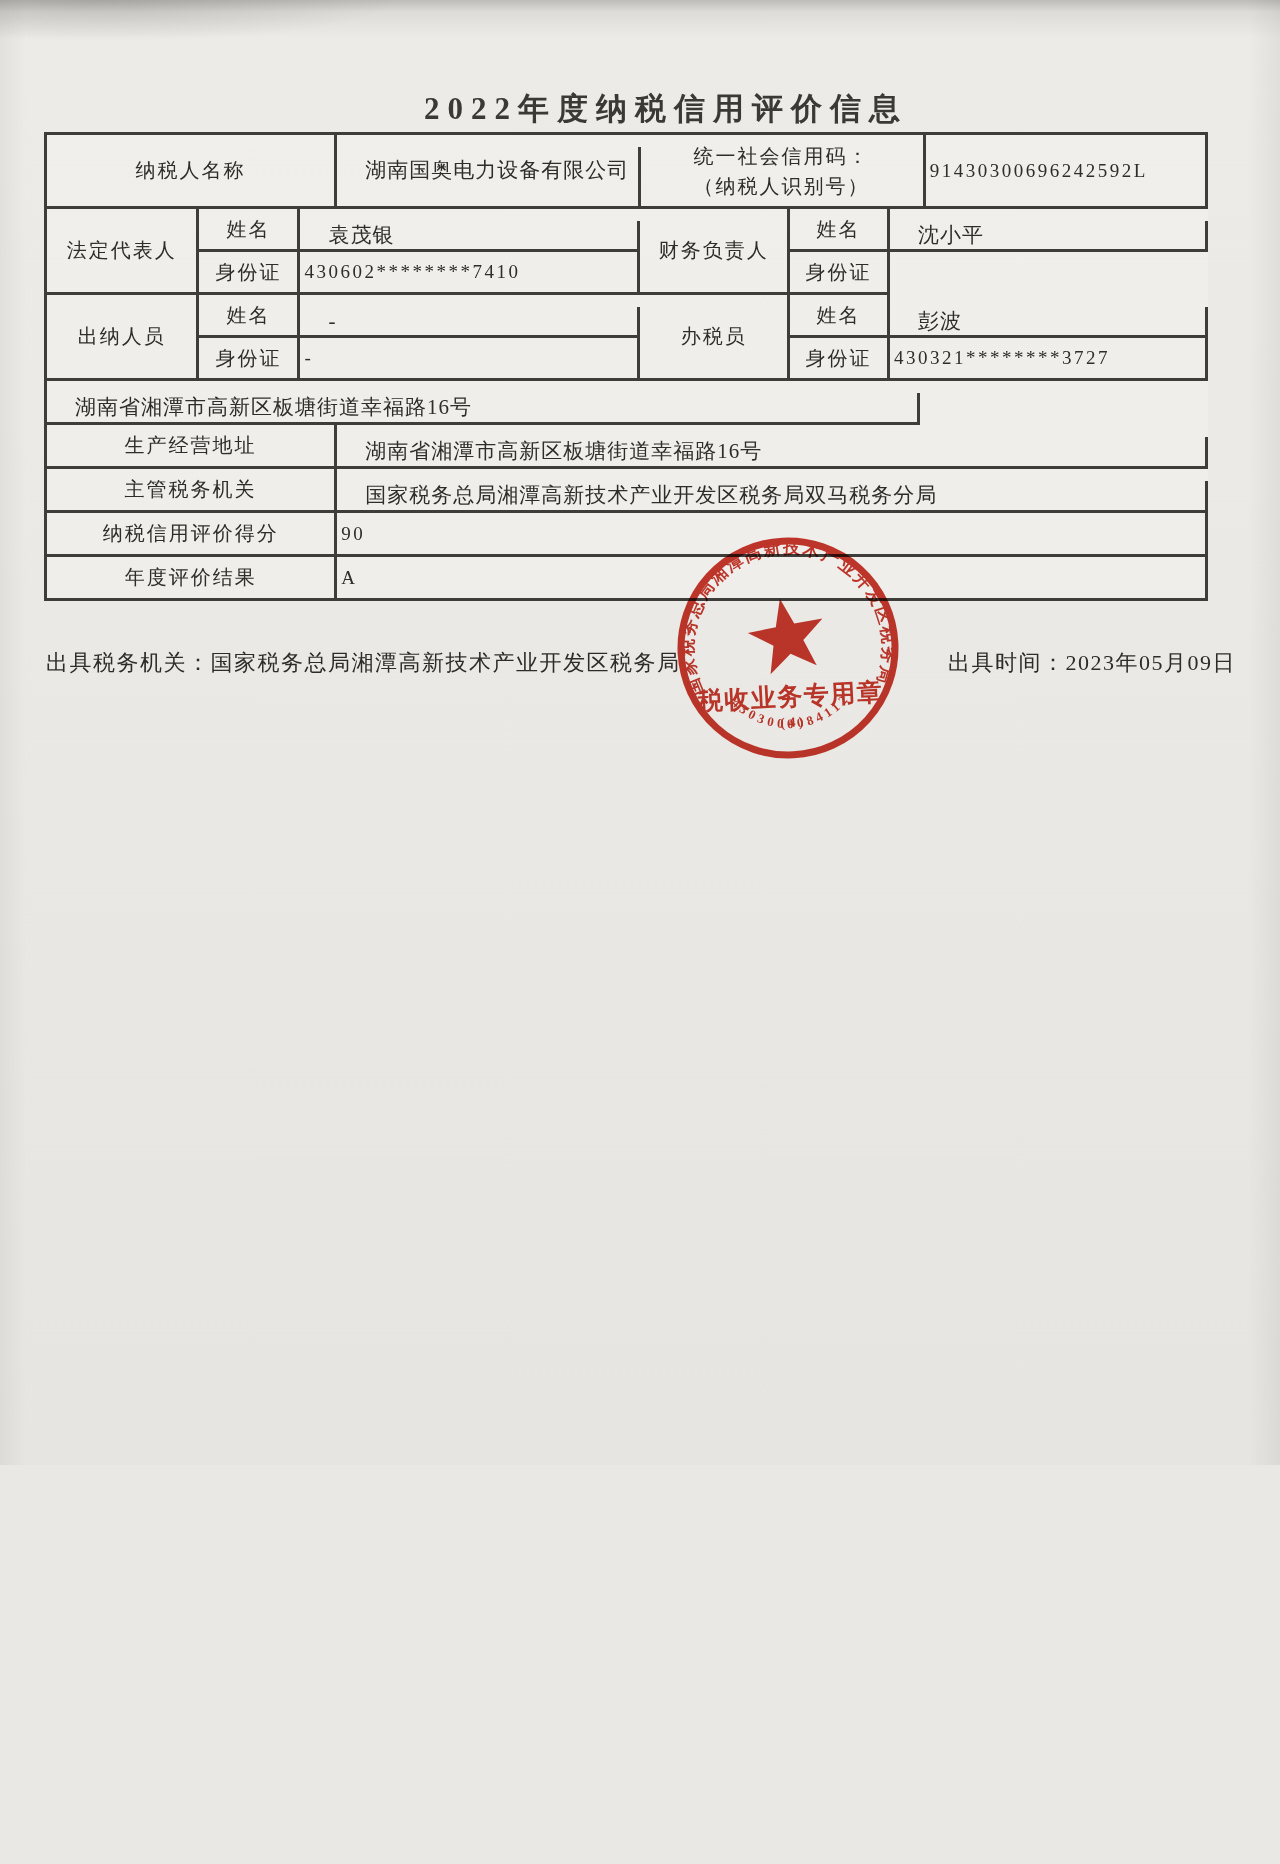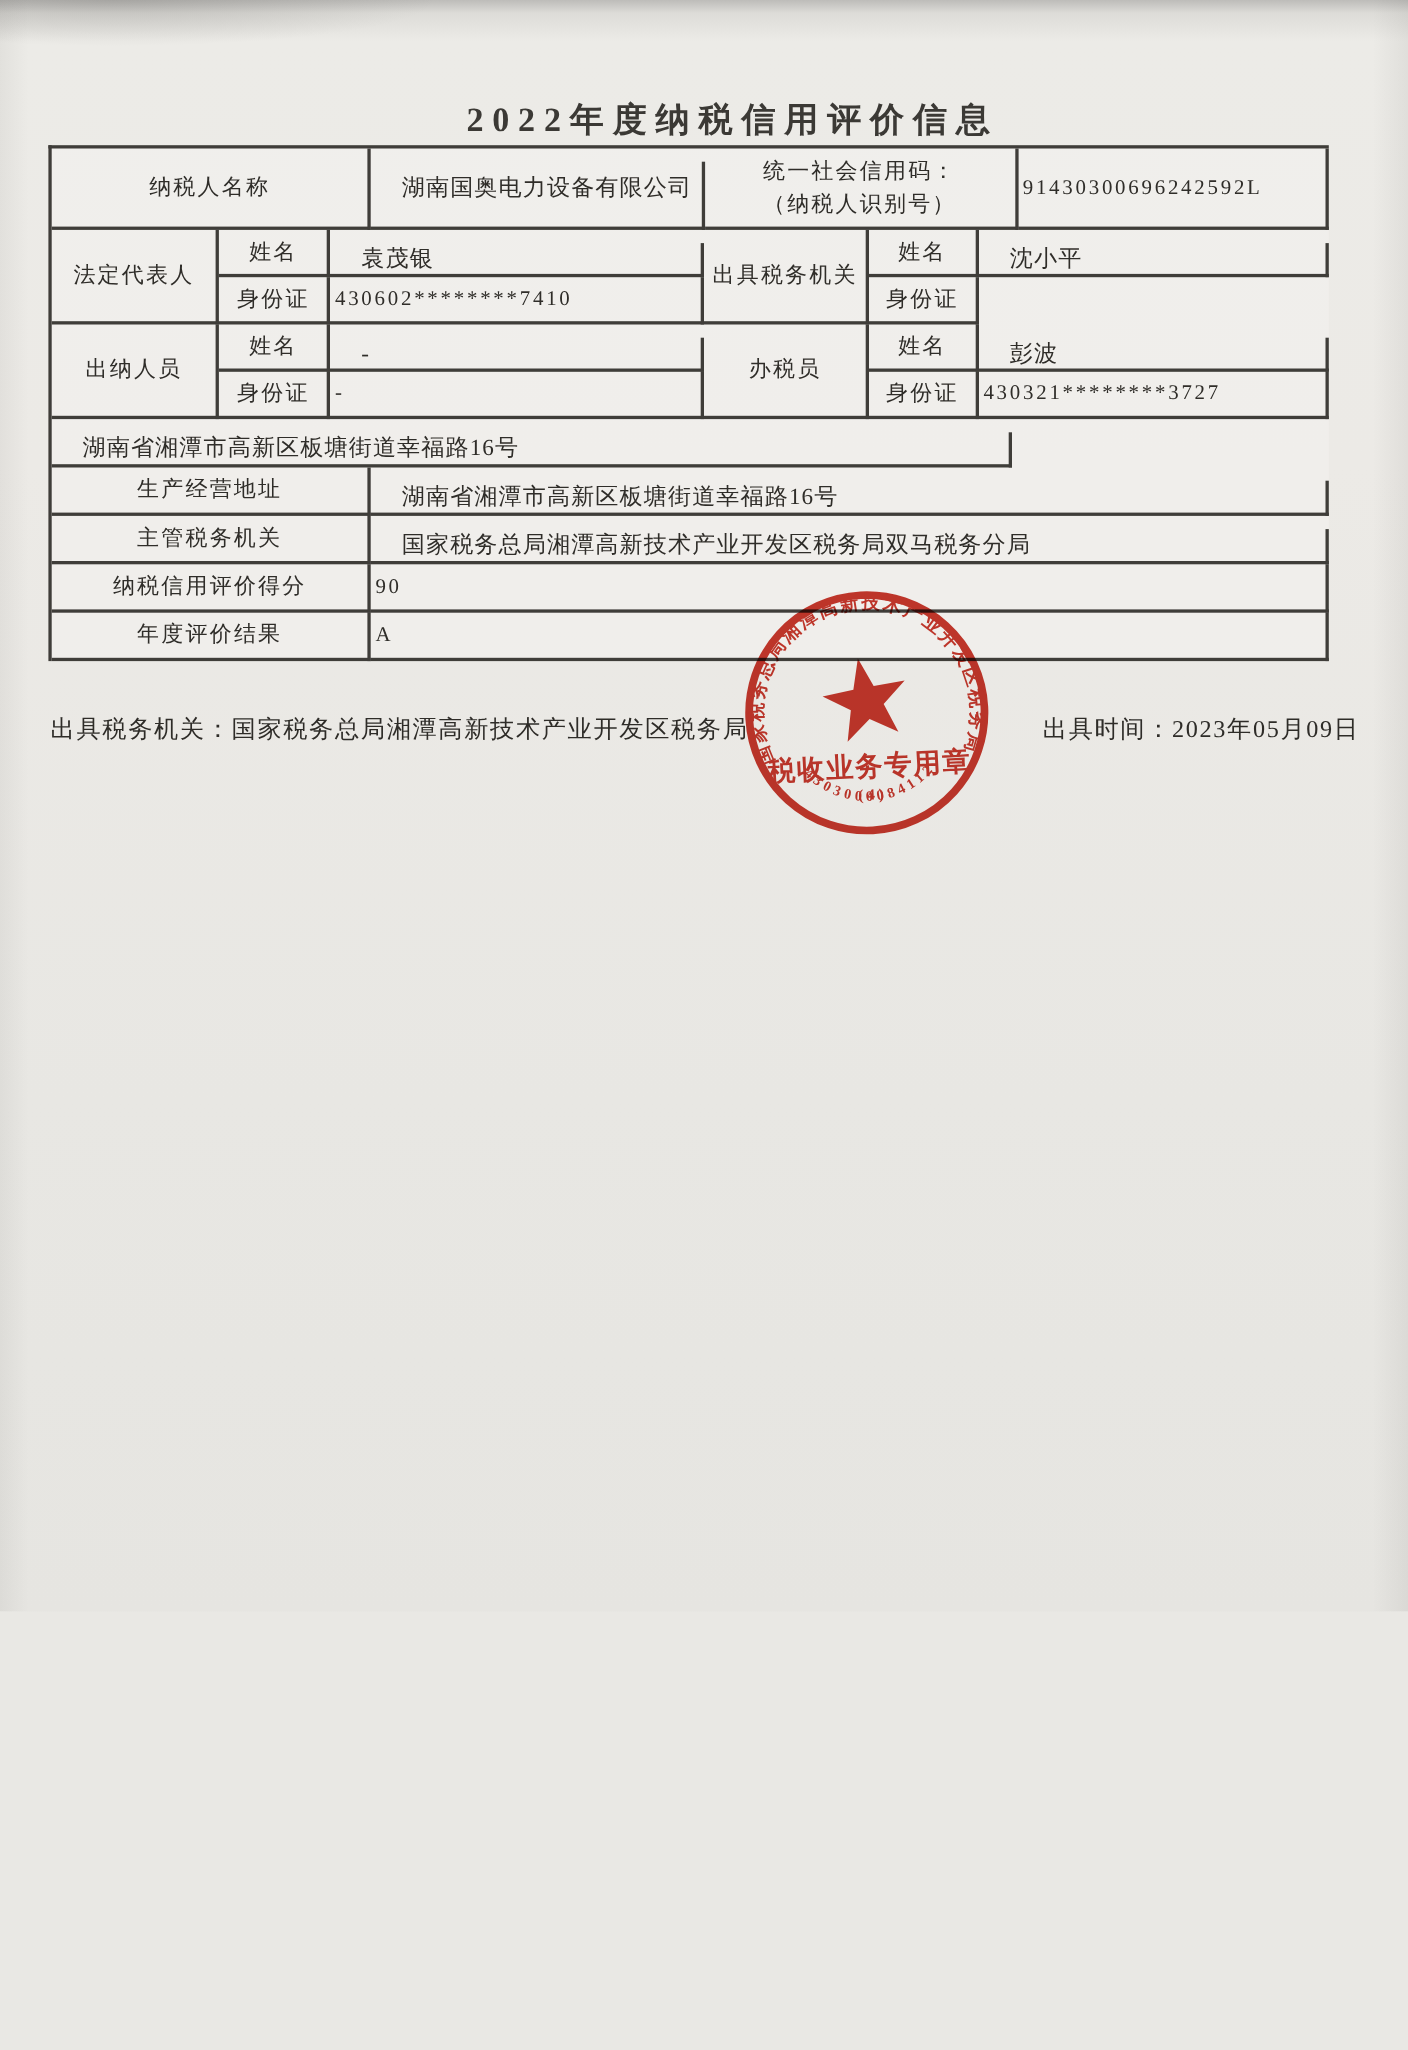--- a/index.html
+++ b/index.html
@@ -86,21 +86,21 @@
       <div class="stack" style="width:441px">
         <div class="subrow">
           <div class="cell c-label" style="width:101px">姓名</div>
           <div class="cell c-value" style="width:340px">袁茂银</div>
         </div>
         <div class="subrow">
           <div class="cell c-label" style="width:101px">身份证</div>
           <div class="cell c-num" style="width:340px">430602********7410</div>
         </div>
       </div>
-      <div class="cell c-label" style="width:151px;height:86px">出具税务机关</div>
+      <div class="cell c-label" style="width:151px;height:86px">财务负责人</div>
       <div class="stack" style="width:418px">
         <div class="subrow">
           <div class="cell c-label" style="width:100px">姓名</div>
           <div class="cell c-value" style="width:318px">沈小平</div>
         </div>
         <div class="subrow">
           <div class="cell c-label" style="width:100px">身份证</div>
         </div>
       </div>
     </div>

